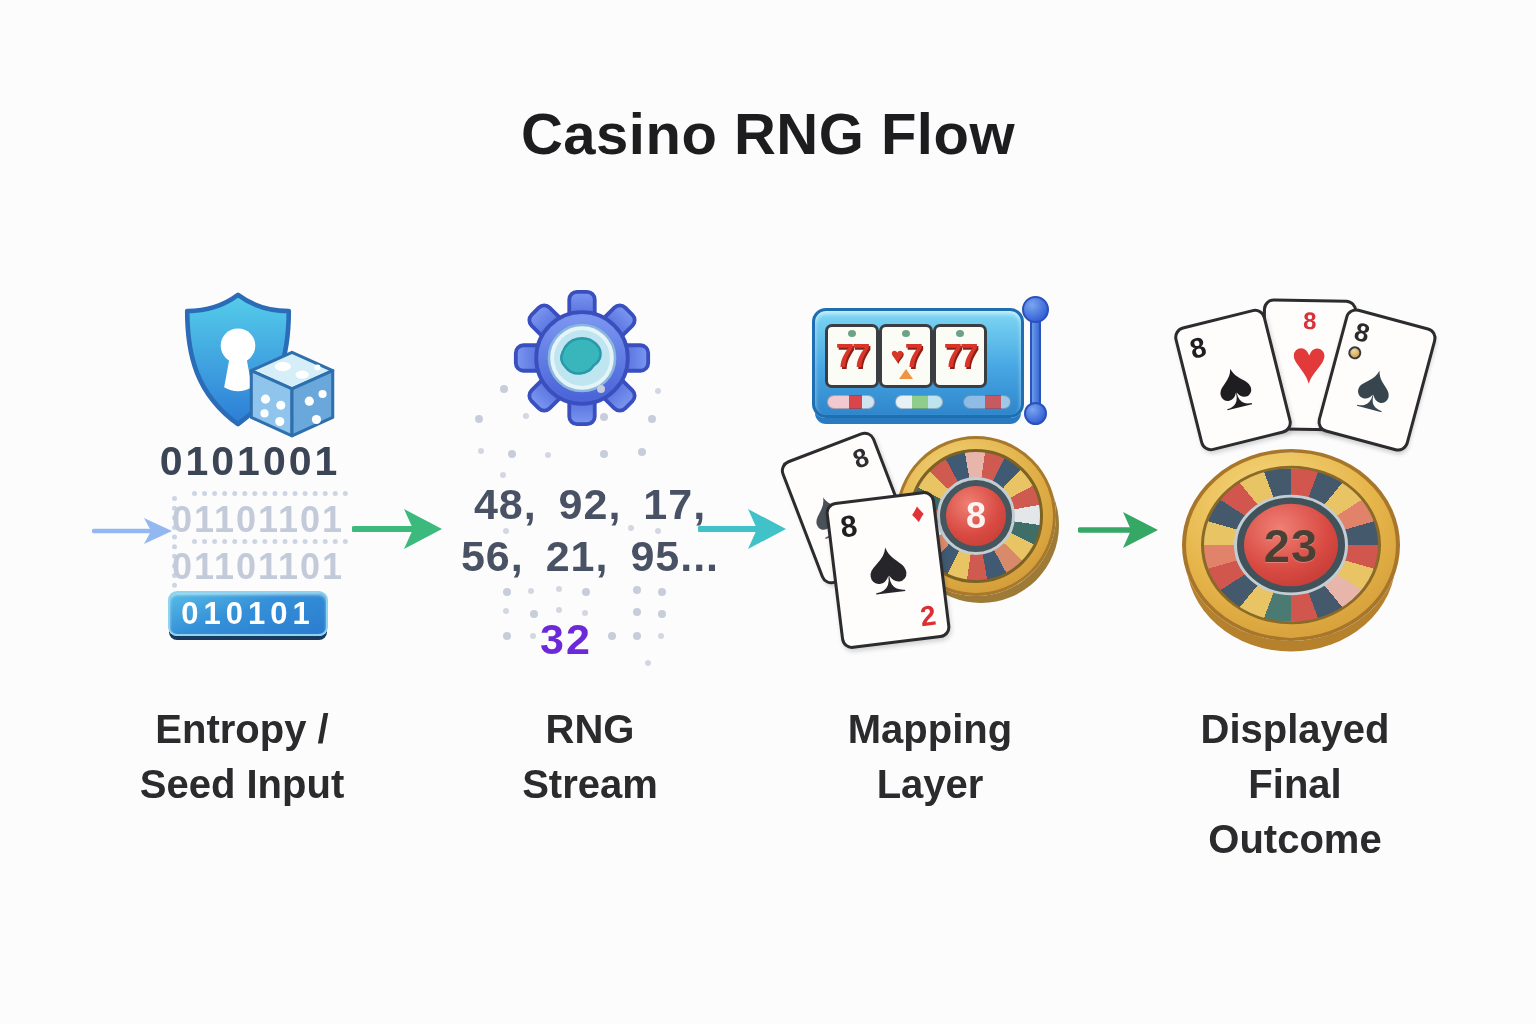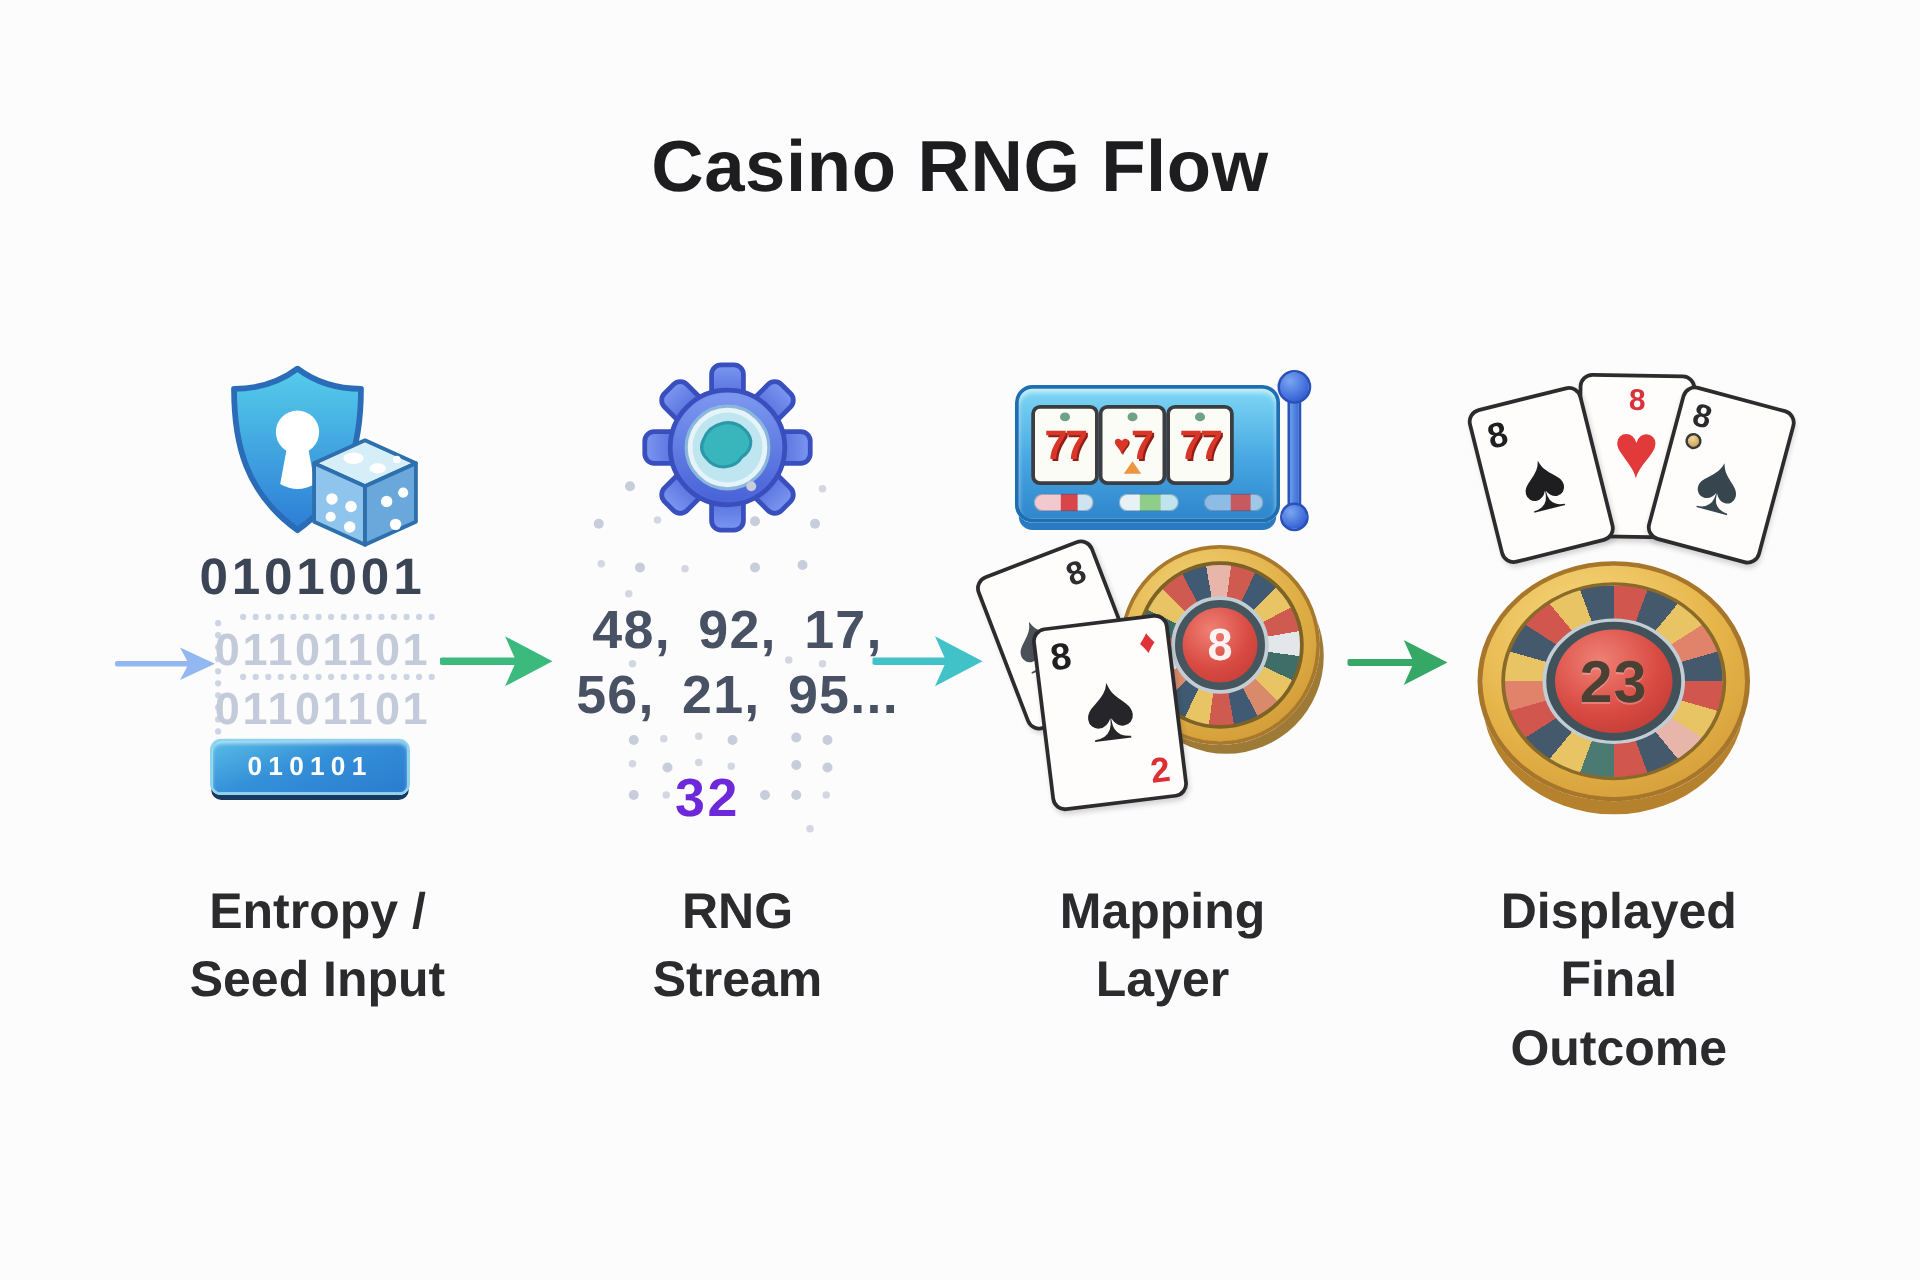--- a/index.html
+++ b/index.html
@@ -33,21 +33,21 @@
   }
   .dotline-h { position: absolute; border-top: 5px dotted #ccd5e3; height: 0; }
   .dotline-v { position: absolute; border-left: 5px dotted #ccd5e3; width: 0; }
   .binary-badge {
     position: absolute; left: 168px; top: 591px; width: 160px; height: 45px;
     border-radius: 9px;
     background: linear-gradient(160deg, #58bce6 0%, #3490d8 45%, #2b7ccf 100%);
     border: 2px solid #8fd4ee;
     box-shadow: 0 5px 0 -1px #193a5f, inset 0 2px 3px rgba(255,255,255,.55);
     display: flex; align-items: center; justify-content: center;
-    color: #fff; font-size: 21px; font-weight: 600; letter-spacing: 5px;
+    color: #fff; font-size: 31px; font-weight: 600; letter-spacing: 5px;
   }
   
   .gear-svg { position: absolute; left: 512px; top: 288px; }
   .dot { position: absolute; width: 8px; height: 8px; border-radius: 50%; background: #c7cdda; }
   .dot.sm { width: 6px; height: 6px; opacity: .8; }
   .num-line {
     position: absolute; left: 450px; width: 280px; text-align: center;
     font-size: 43px; font-weight: 600; color: #495265; word-spacing: 9px; letter-spacing: 1px;
   }
   .num-final {
@@ -213,21 +213,21 @@
     <circle cx="85" cy="57" r="4" fill="#fff"></circle>
     <circle cx="79" cy="82" r="4.5" fill="#fff"></circle>
   </svg>
   <div class="binary-main">0101001</div>
   <div class="dotline-v" style="left:172px;top:496px;height:140px"></div>
   <div class="dotline-h" style="left:192px;top:491px;width:156px"></div>
   <div class="binary-faded" style="top:499px">01101101</div>
   <div class="dotline-h" style="left:192px;top:539px;width:156px"></div>
   <div class="binary-faded" style="top:546px">01101101</div>
   <div class="binary-badge">010101</div>
-  <div class="stage-label" style="left:94px;top:702px;width:320px">
+  <div class="stage-label" style="left:82px;top:702px;width:320px">
     <div>Entropy /</div>
     <div>Seed Input</div>
   </div>
 
   <svg class="gear-svg" width="140" height="140" viewBox="-55 -55 110 110">
     <defs>
       <linearGradient id="geG" x1="0" y1="0" x2="0" y2="1">
         <stop offset="0" stop-color="#7b97f0"></stop>
           <stop offset="1" stop-color="#4a63d8"></stop>
       </linearGradient>

